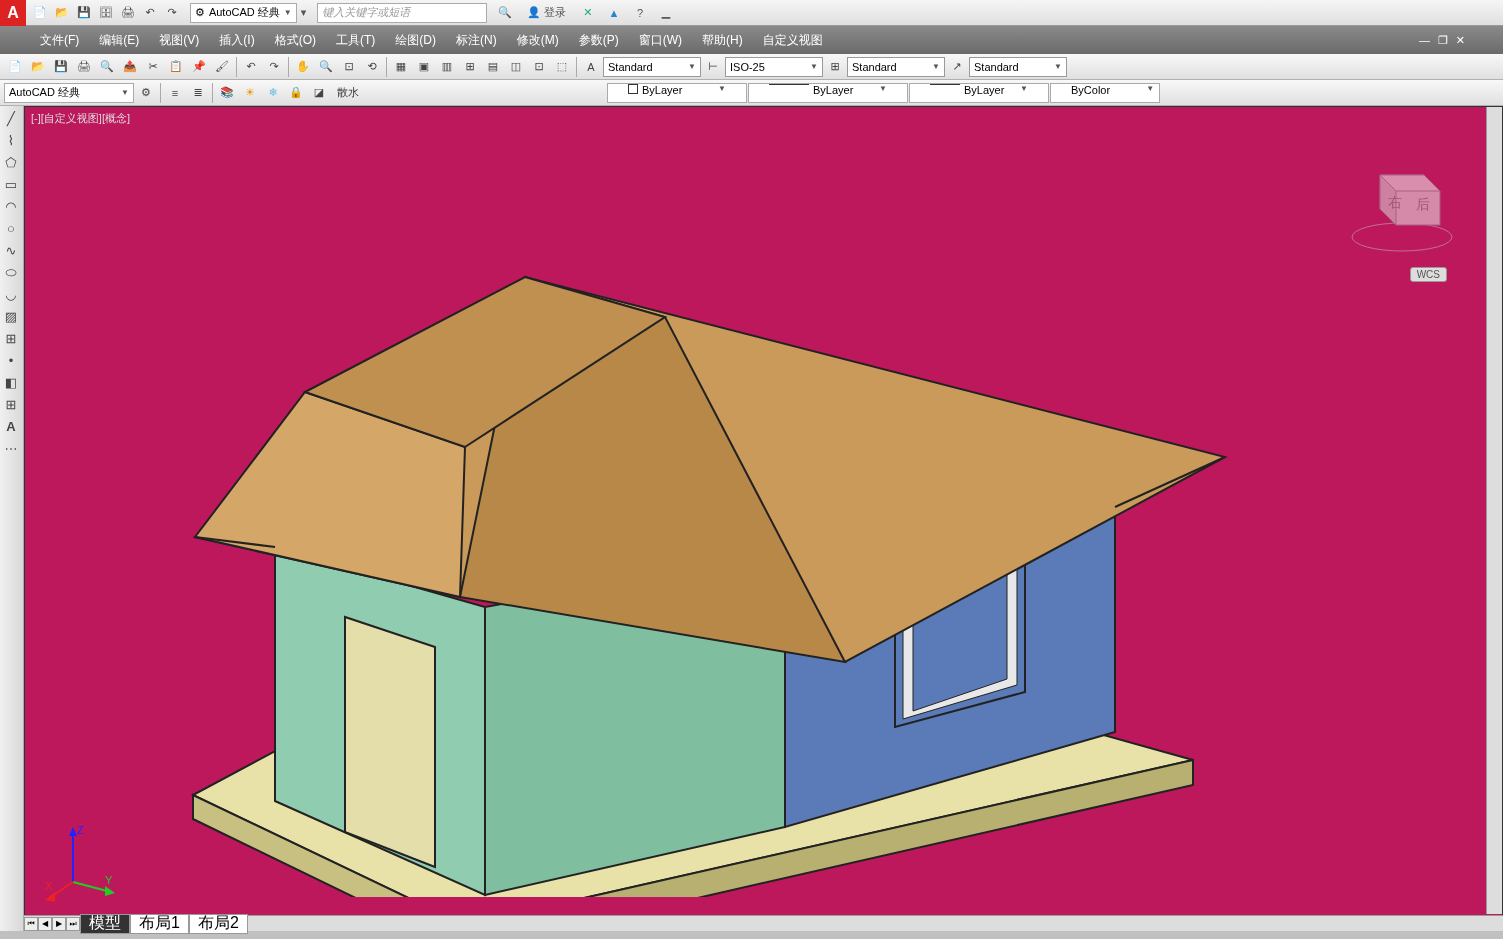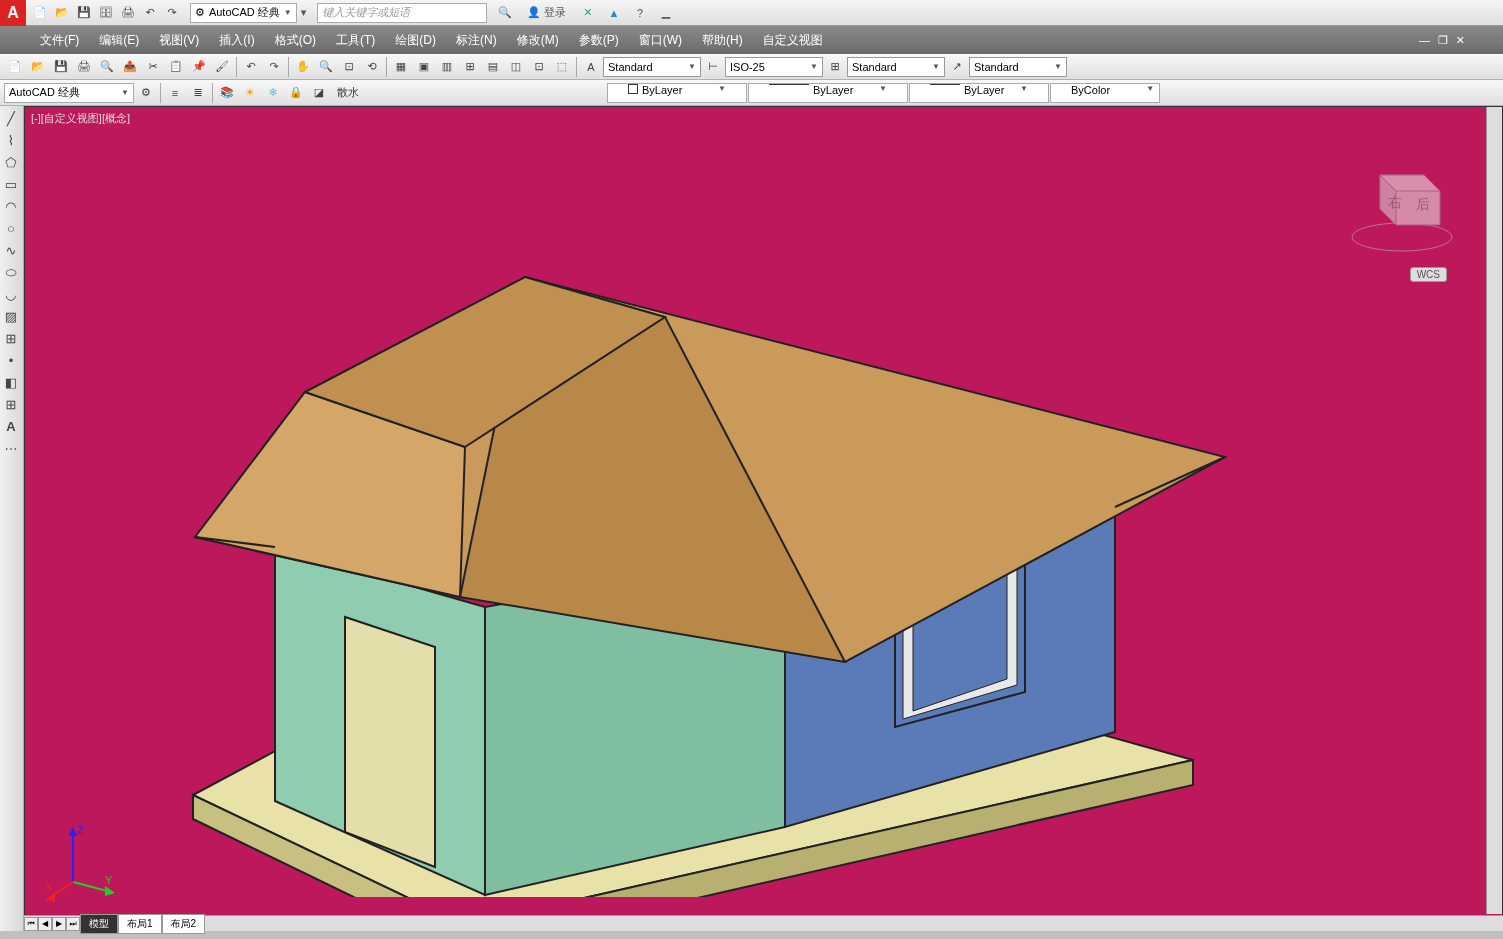--- a/index.html
+++ b/index.html
@@ -38,21 +38,21 @@
 .viewport { flex: 1; background: #be185d; position: relative; border: 1px solid #333; }
 .vp-label { position: absolute; top: 4px; left: 6px; color: #ddd; font-size: 11px; }
 
 .viewcube { position: absolute; top: 40px; right: 40px; width: 120px; height: 120px; opacity: 0.55; }
 .wcs-badge { position: absolute; top: 160px; right: 55px; background: #ddd; border: 1px solid #999; border-radius: 3px; padding: 1px 6px; font-size: 10px; color: #555; }
 
 .ucs-icon { position: absolute; bottom: 28px; left: 18px; width: 80px; height: 80px; }
 
 .scroll-h { position: absolute; bottom: 0; left: 24px; right: 0; height: 16px; background: #ddd; border-top: 1px solid #999; display: flex; align-items: center; }
 .scroll-v { position: absolute; top: 0; right: 0; bottom: 16px; width: 16px; background: #ddd; border-left: 1px solid #999; }
-.tab { background: #fff; border: 1px solid #999; padding: 9px 8px; height: 14px; font-size: 10px; display: flex; align-items: center; cursor: pointer; }
+.tab { background: #fff; border: 1px solid #999; padding: 9px 8px; height: 14px; font-size: 16px; display: flex; align-items: center; cursor: pointer; }
 .tab.active { background: #333; color: #fff; }
 .nav-btns { display: flex; height: 14px; }
 .nav-btn { width: 14px; height: 14px; border: 1px solid #999; background: #eee; display: flex; align-items: center; justify-content: center; font-size: 8px; cursor: pointer; }
 
 .statusbar { height: 14px; background: #c0c0c0; }
 </style>
 </head>
 <body>
 
 <div class="titlebar">

